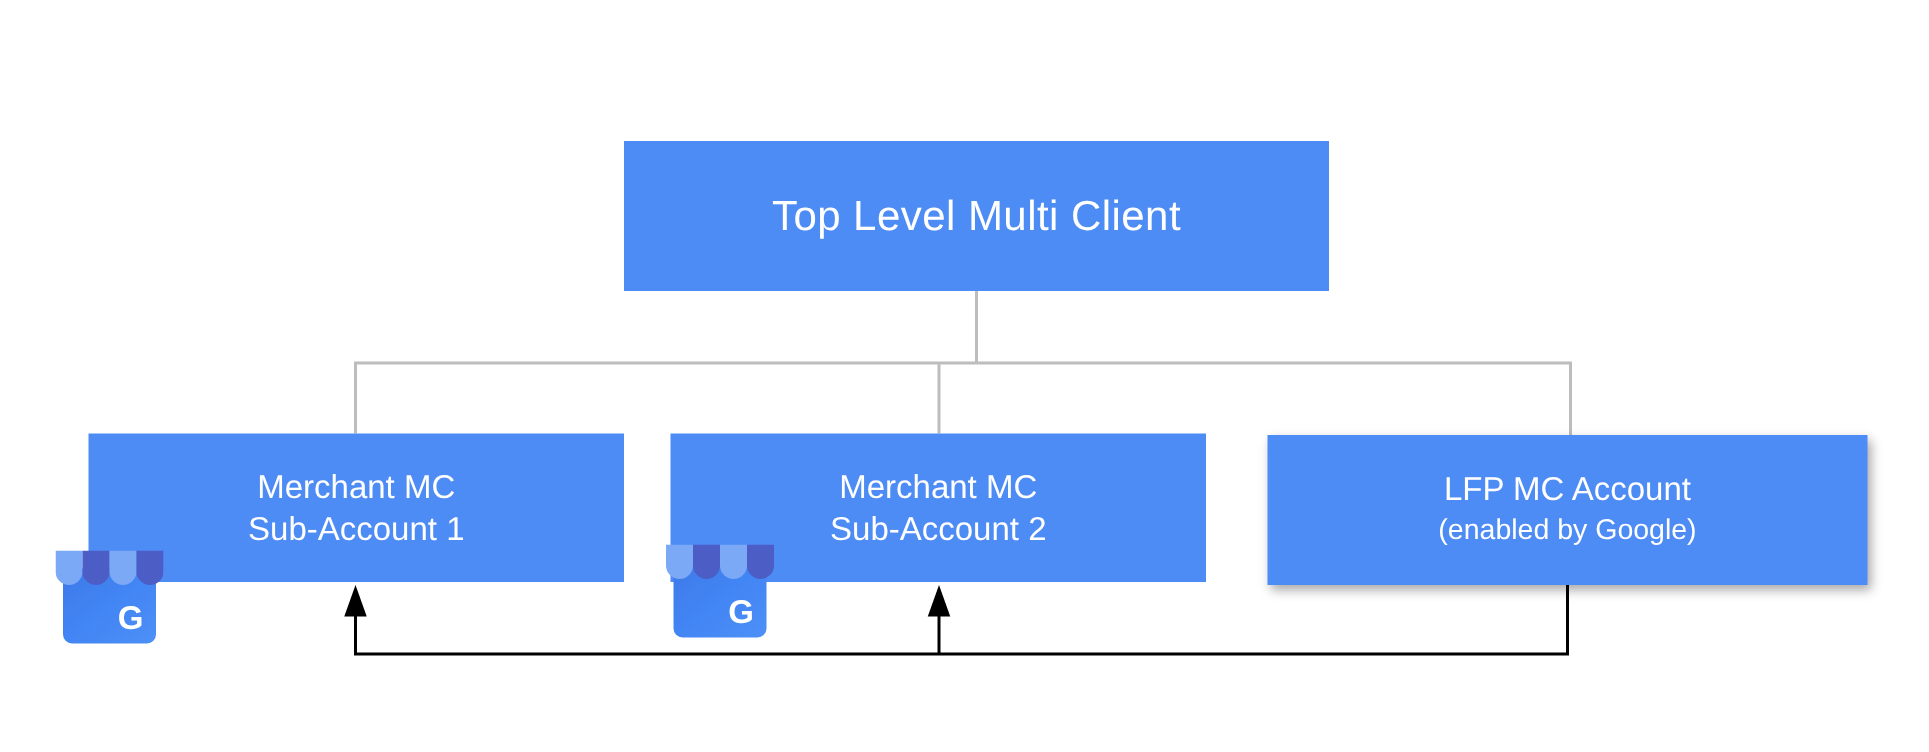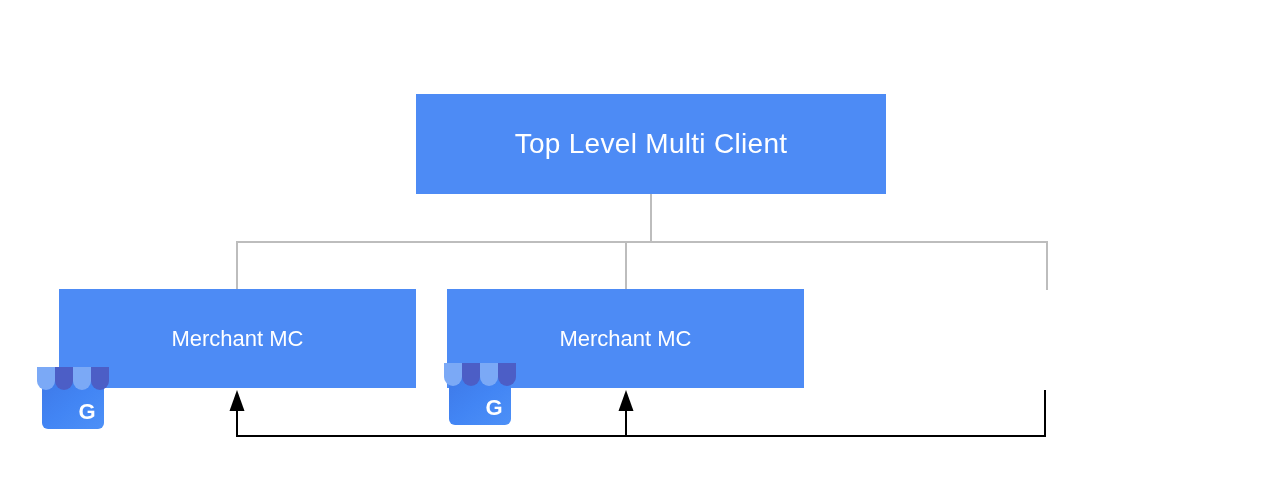--- a/index.html
+++ b/index.html
@@ -87,26 +87,32 @@
     <polygon points="237,390 229.5,411 244.5,411" fill="#000000"></polygon>
     <polygon points="626,390 618.5,411 633.5,411" fill="#000000"></polygon>
   </svg>
 
   <div class="node node-top">
     <span>Top Level Multi Client</span>
   </div>
 
   <div class="node node-sub1">
     <span>Merchant MC</span>
+    <span>Sub-Account 1</span>
   </div>
 
   <div class="node node-sub2">
     <span>Merchant MC</span>
+    <span>Sub-Account 2</span>
   </div>
 
+  <div class="node node-lfp">
+    <span>LFP MC Account</span>
+    <span class="sub-line">(enabled by Google)</span>
+  </div>
 
   <svg class="gmb-icon gmb-icon-1" viewBox="0 0 72 65" aria-hidden="true">
     <defs>
       <linearGradient id="gmbBody1" x1="0" y1="0" x2="1" y2="1">
         <stop offset="0" stop-color="#3E79E8"></stop>
         <stop offset="0.5" stop-color="#4285F4"></stop>
         <stop offset="1" stop-color="#4D90F7"></stop>
       </linearGradient>
     </defs>
     <rect x="5" y="12" width="62" height="50" rx="6" fill="url(#gmbBody1)"></rect>

